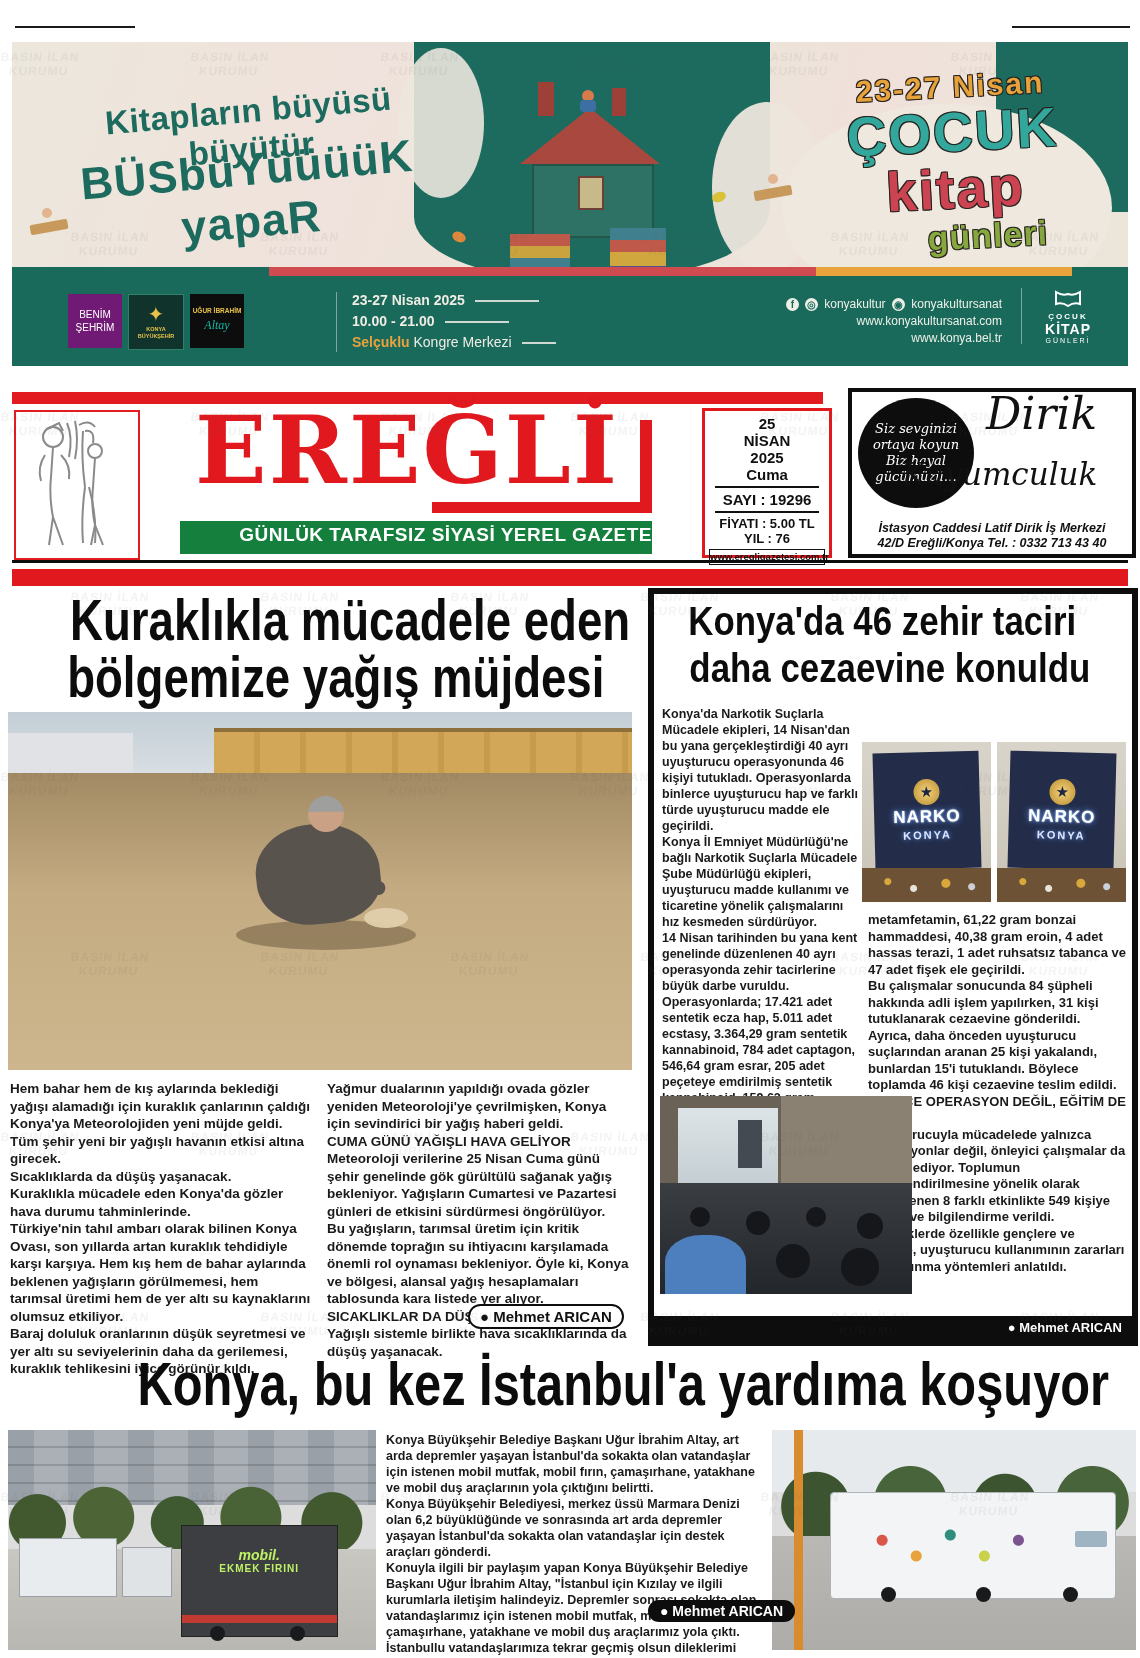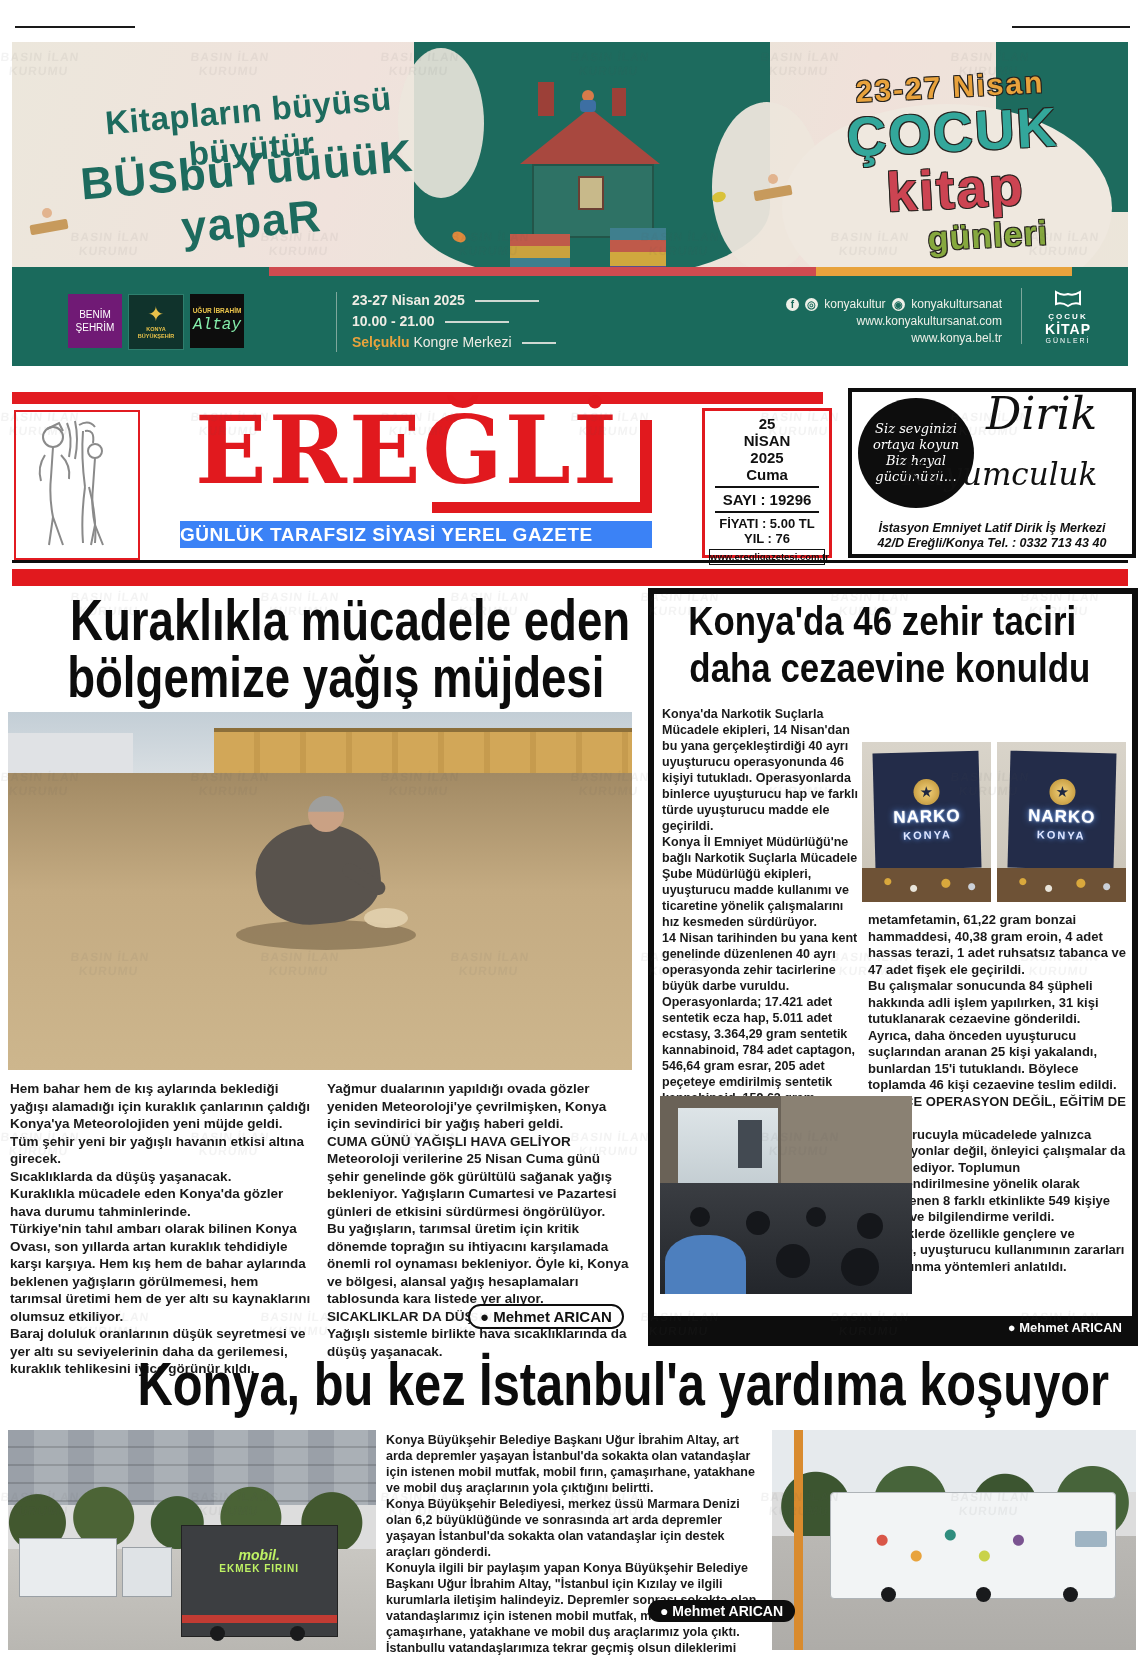--- a/index.html
+++ b/index.html
@@ -53,43 +53,43 @@
   .st-o{flex:0 0 23%;background:#e8a33d}.st-g2{flex:1 1 auto;background:#1a6a5c}
   .b-footer{position:absolute;left:0;bottom:0;width:100%;height:90px;background:#1a6a5c}
   .logos{position:absolute;left:56px;top:18px;display:flex;gap:6px}
   .logo-box{width:54px;height:54px;display:flex;flex-direction:column;align-items:center;justify-content:center;text-align:center;overflow:hidden}
   .lb1{background:#701a75;color:#fff;font-size:10px;font-weight:normal;line-height:13px}
   .lb2{background:#10332c;border:1px solid #2e7f6e}
   .lb2 .em{color:#e8c24a;font-size:20px;line-height:20px}
   .lb2 .tt{color:#e8c24a;font-size:5.5px;font-weight:bold;line-height:7px;margin-top:2px}
   .lb3{background:#0d0d0d}
   .lb3 .u{color:#e8c24a;font-size:6.5px;font-weight:bold;line-height:8px}
-  .lb3 .a{color:#86efac;font-size:16px;font-style:italic;font-family:Liberation Mono, monospace;line-height:20px}
+  .lb3 .a{color:#14b8a6;font-size:12px;font-style:italic;font-family:Liberation Serif, serif;line-height:20px}
   .sched-div{position:absolute;left:324px;top:16px;width:1px;height:60px;background:#7fa79c}
   .sched{position:absolute;left:340px;top:14px;color:#efece4;font-size:14px;line-height:21px;font-weight:bold}
   .sched .dash{display:inline-block;width:64px;border-bottom:2px solid #cfd8d2;margin-left:10px;vertical-align:middle}
   .sched .hl-or{color:#e8a33d}
   .socials{position:absolute;right:126px;top:20px;text-align:right;color:#eef0e8;font-size:12px;line-height:17px}
   .sic{display:inline-block;width:13px;height:13px;border-radius:50%;background:#eef0e8;color:#1a6a5c;
        font-size:10px;line-height:13px;text-align:center;font-weight:bold;margin:0 3px}
   .corner-logo{position:absolute;right:14px;top:12px;width:92px;text-align:center;color:#fff;border-left:1px solid #7fa79c;padding-top:2px}
   .cl-t1{font-size:8px;font-weight:bold;letter-spacing:2px}
   .cl-t2{font-size:14px;font-weight:bold;letter-spacing:1px}
   .cl-t3{font-size:7px;letter-spacing:2px}
 
   
   .m-redbar{position:absolute;left:12px;top:392px;width:811px;height:12px;background:#e21b21}
   .m-logo{position:absolute;left:14px;top:410px;width:122px;height:146px;border:2px solid #e21b21;background:#fff;
           display:flex;align-items:center;justify-content:center}
   .m-title{position:absolute;left:168px;top:400px;width:478px;text-align:center;font-family:"DejaVu Serif",serif;
            font-weight:bold;font-size:94px;line-height:100px;color:#e1191e;letter-spacing:2px}
   .m-rule-v{position:absolute;left:640px;top:420px;width:12px;height:86px;background:#e1191e}
   .m-rule-h{position:absolute;left:432px;top:502px;width:220px;height:11px;background:#e1191e}
-  .m-sub{position:absolute;left:180px;top:521px;width:472px;height:27px;background:#3b82f6;color:#fff;
-         font-weight:bold;font-size:19px;text-align:left;line-height:27px;letter-spacing:.5px}
+  .m-sub{position:absolute;left:180px;top:521px;width:472px;height:33px;background:#15803d;color:#fff;
+         font-weight:bold;font-size:19px;text-align:right;line-height:27px;letter-spacing:.5px}
   .m-datebox{position:absolute;left:702px;top:408px;width:130px;height:150px;border:3px solid #e1191e;
              background:#fff;text-align:center;font-weight:bold;box-sizing:border-box;padding-top:4px}
   .db-l{font-size:15px;line-height:17px}
   .db-sep{border-top:2px solid #111;margin:3px 10px}
   .db-s{font-size:13px;line-height:15px}
   .db-site{border:1px solid #111;margin:3px 4px 0;font-size:9.5px;line-height:14px;font-weight:bold}
   .m-dirik{position:absolute;left:848px;top:388px;width:288px;height:170px;border:4px solid #0d0d0d;background:#fff;box-sizing:border-box}
   .dk-circle{position:absolute;left:6px;top:6px;width:116px;height:110px;border-radius:50%;background:#0d0d0d;color:#fff;
              font-family:"DejaVu Serif",serif;font-style:italic;font-size:13px;line-height:16px;
              display:flex;flex-direction:column;align-items:center;justify-content:center;text-align:center}
@@ -337,21 +337,21 @@
   <div class="m-dirik">
     <div class="dk-circle">
       <span>Siz sevginizi</span>
       <span>ortaya koyun</span>
       <span>Biz hayal</span>
       <span>gücümüzü…</span>
     </div>
     <div class="dk-name1">Dirik</div>
     <div class="dk-name2">Kuyumculuk</div>
     <div class="dk-addr">
-      <div>İstasyon Emniyet Latif Dirik İş Merkezi</div>
+      <div>İstasyon Caddesi Latif Dirik İş Merkezi</div>
       <div>42/D Ereğli/Konya Tel. : 0332 713 43 40</div>
     </div>
   </div>
 
   <div class="m-line"></div>
   <div class="m-redfull"></div>
 
   <div class="a1-headline">
     <span class="hl">Kuraklıkla mücadele eden</span><br>
     <span class="hl">bölgemize yağış müjdesi</span>

